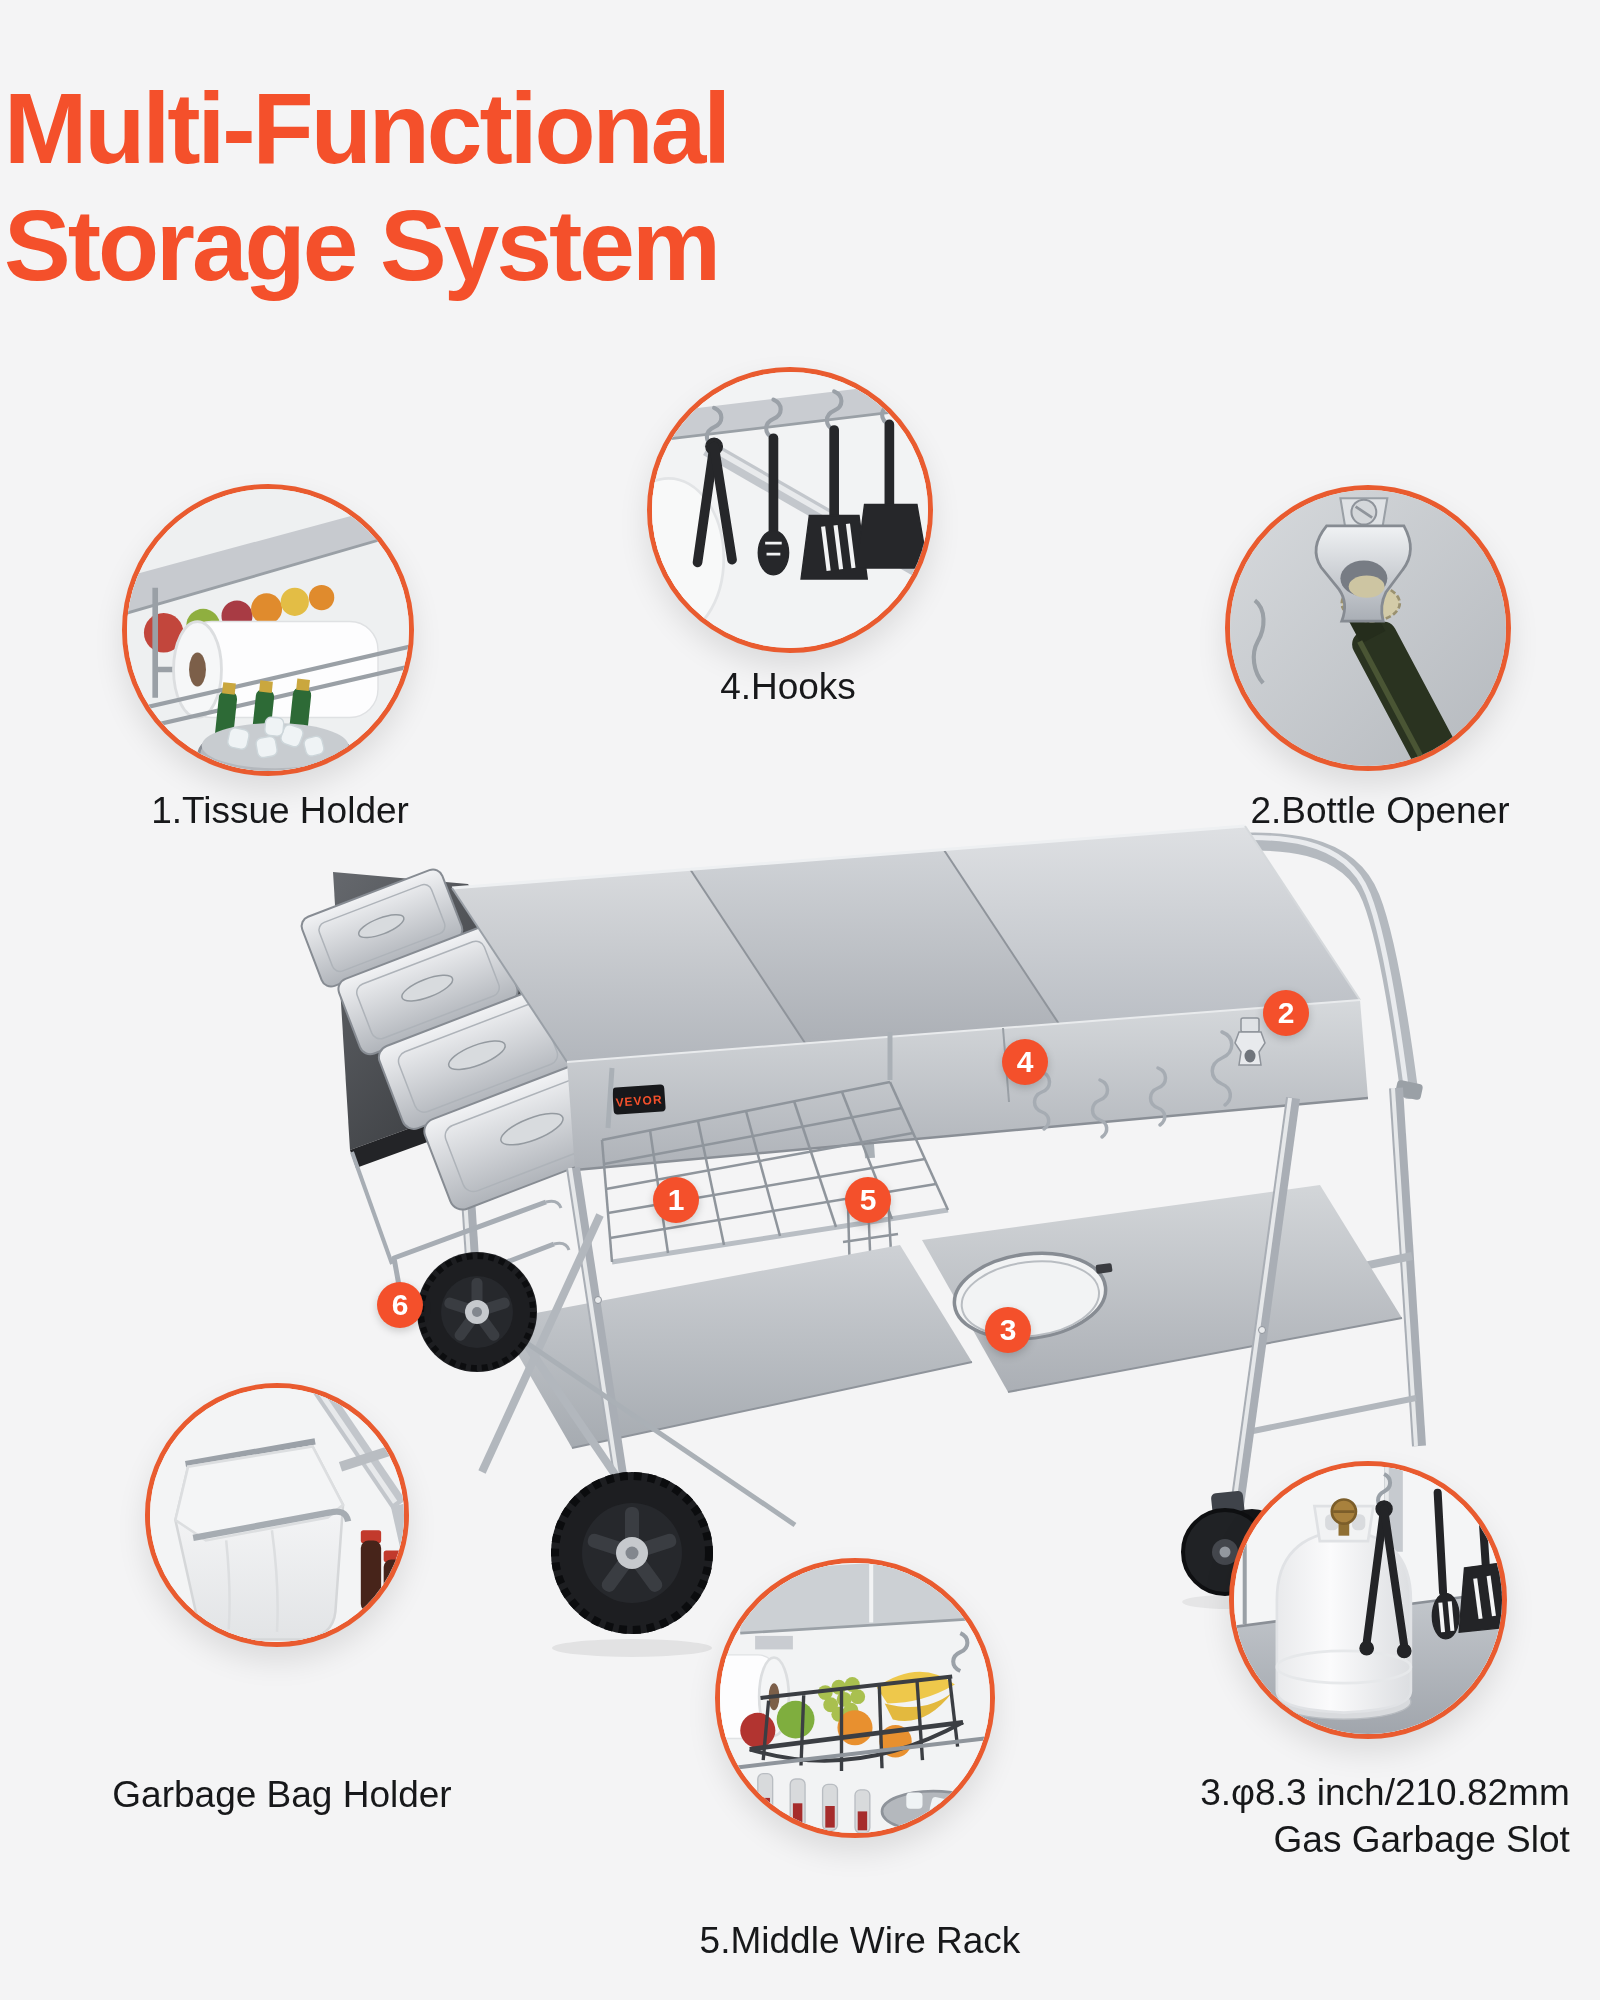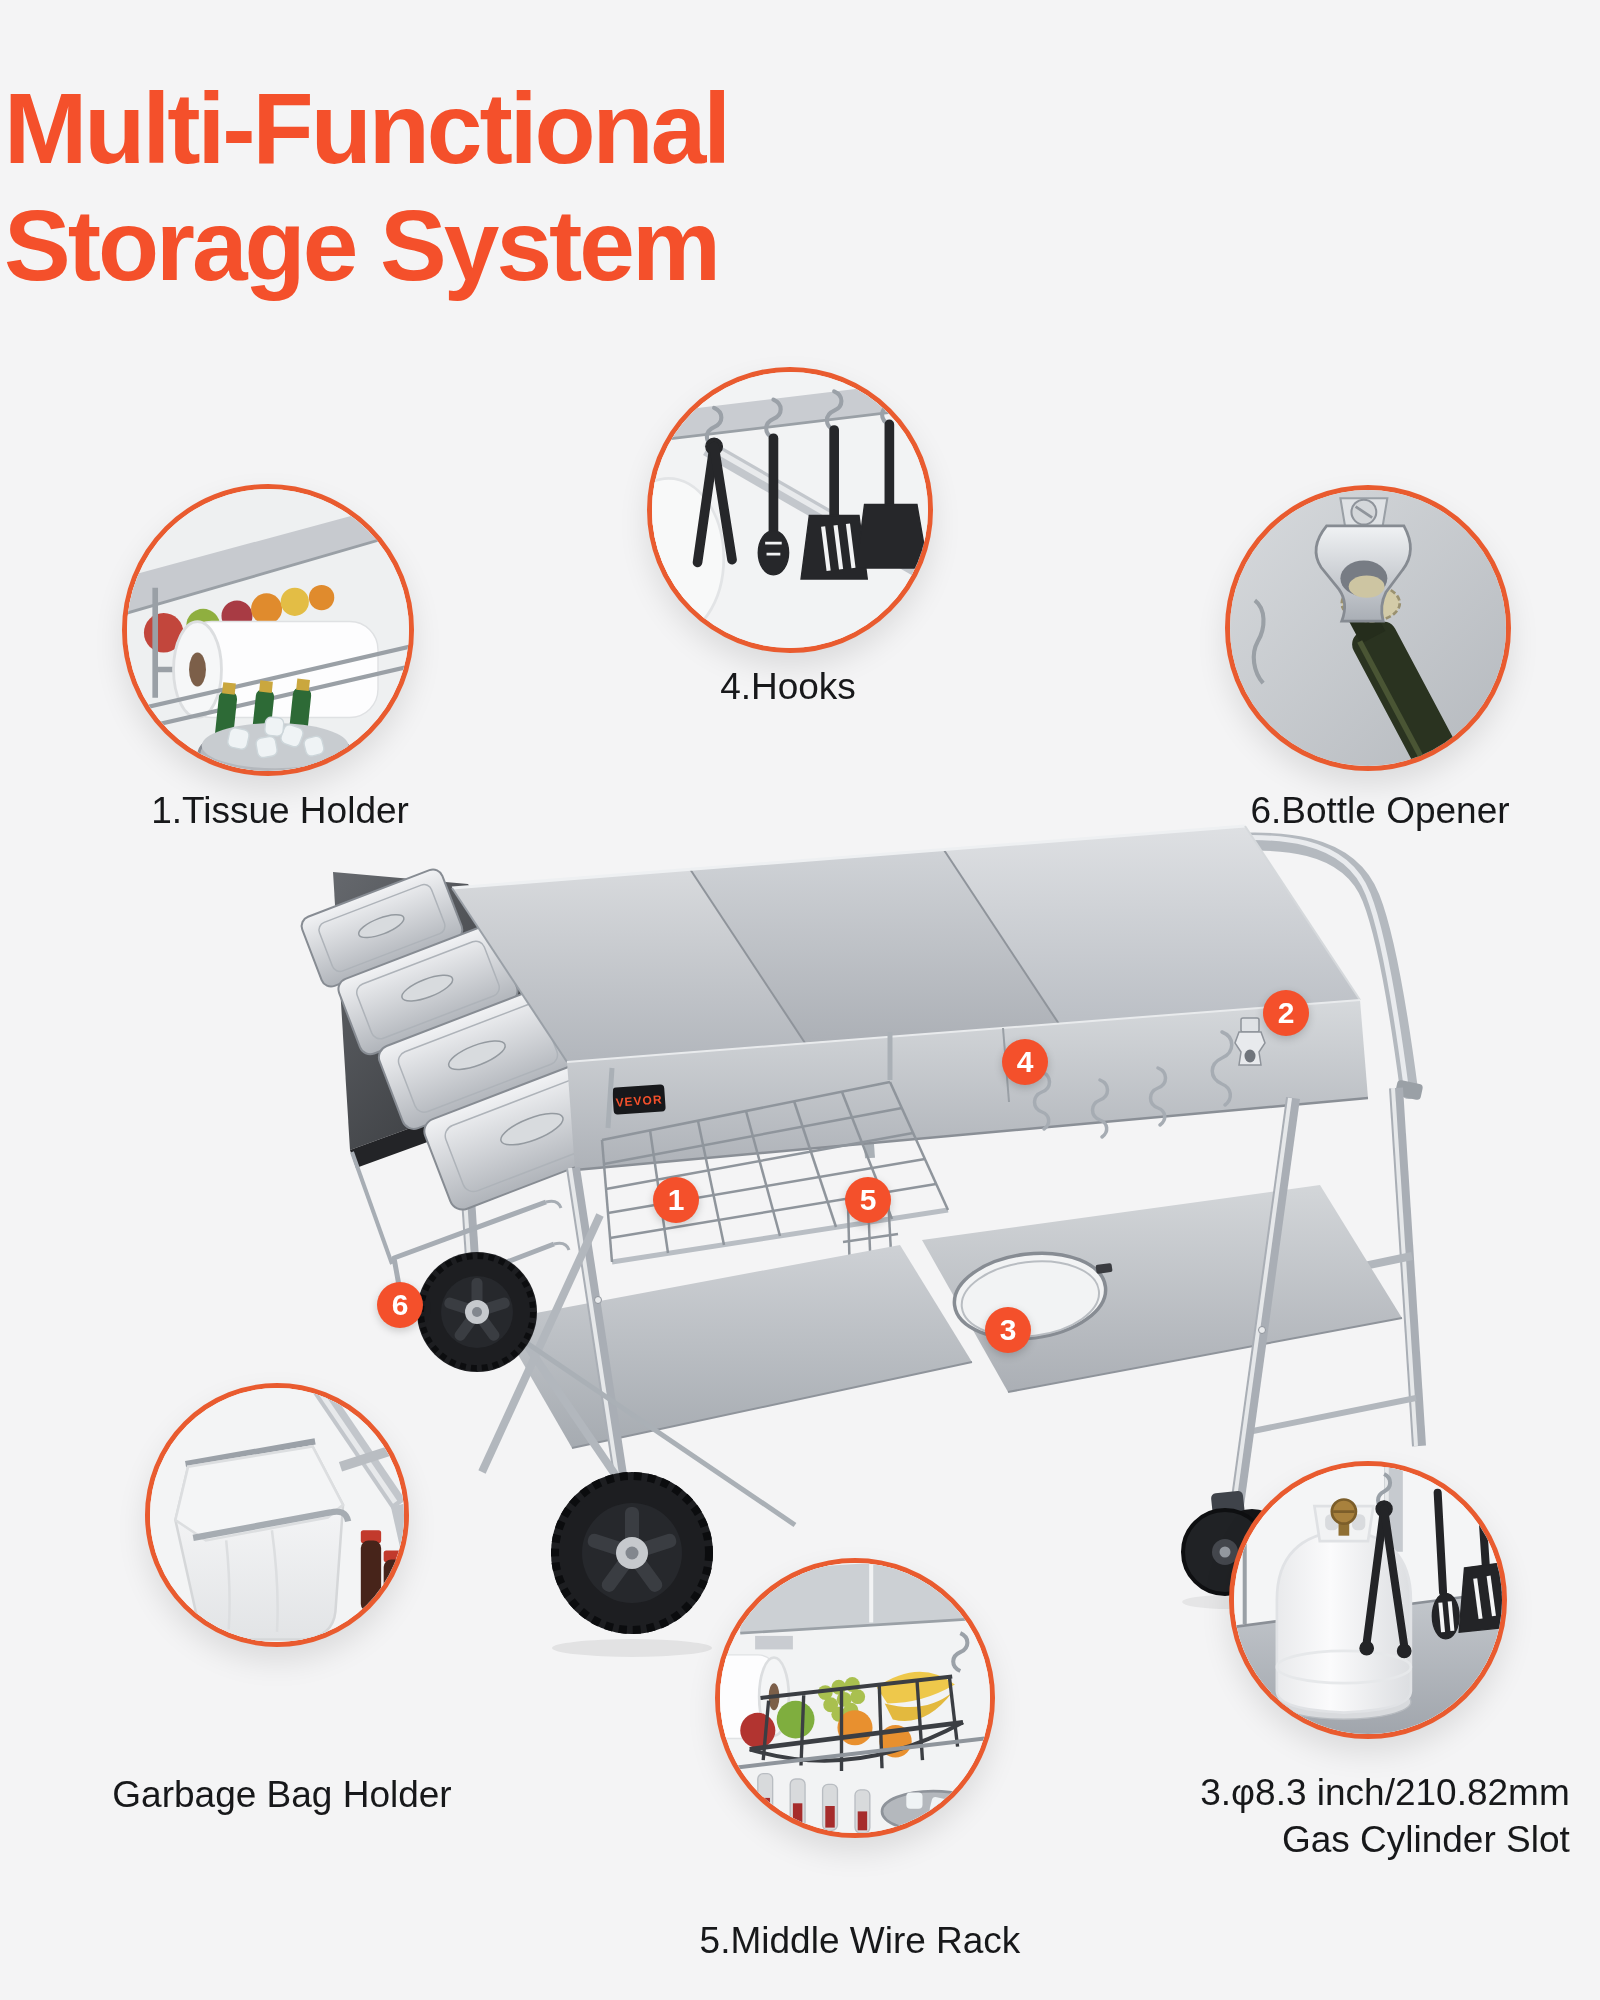--- a/index.html
+++ b/index.html
@@ -501,26 +501,26 @@
         <line x1="180" y1="84" x2="184" y2="114"></line>
         <line x1="190" y1="82" x2="194" y2="112"></line>
         <line x1="154" y1="102" x2="156" y2="124"></line>
         <line x1="161" y1="101" x2="163" y2="123"></line>
       </g>
     </svg>
   </div>
 
   <div class="label" style="left:270px; top:788px;margin-left:10px;">1.Tissue Holder</div>
   <div class="label" style="left:788px; top:664px;">4.Hooks</div>
-  <div class="label" style="left:1380px; top:788px;">6.Bottle Opener</div>
+  <div class="label" style="left:1380px; top:788px;">2.Bottle Opener</div>
   <div class="label" style="left:282px; top:1772px;">Garbage Bag Holder</div>
   <div class="label" style="left:860px; top:1918px;">5.Middle Wire Rack</div>
   <div class="label" style="left:1385px; top:1770px;">
     <div>3.φ8.3 inch/210.82mm</div>
-    <div>Gas Cylinder Slot</div>
+    <div>Gas Garbage Slot</div>
   </div>
 
   <div class="badge" style="left:653px; top:1177px;">
     <span>1</span>
   </div>
   <div class="badge" style="left:1263px; top:990px;">
     <span>2</span>
   </div>
   <div class="badge" style="left:985px; top:1307px;">
     <span>3</span>

